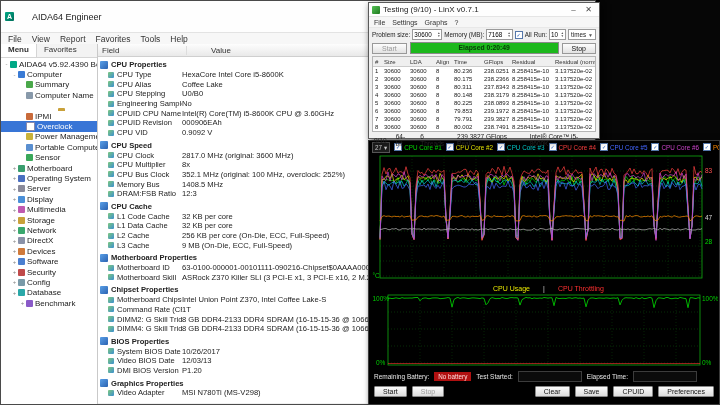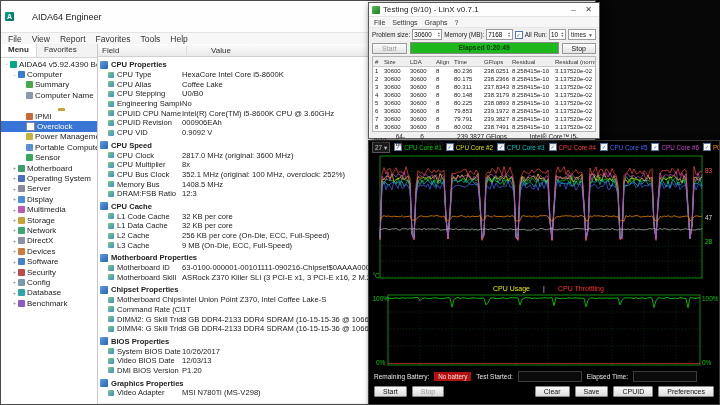--- a/index.html
+++ b/index.html
@@ -225,21 +225,21 @@
           <div class="tree-row" style="padding-left: 10px;">
             <span class="expander">+</span>
             <span class="ticon" style="background: rgb(122, 154, 168);"></span>
             <span>Config</span>
           </div>
           <div class="tree-row" style="padding-left: 10px;">
             <span class="expander">+</span>
             <span class="ticon" style="background: rgb(42, 168, 168);"></span>
             <span>Database</span>
           </div>
-          <div class="tree-row" style="padding-left: 10px;">
+          <div class="tree-row" style="padding-left: 10px; margin-left: 8px;">
             <span class="expander">+</span>
             <span class="ticon" style="background: rgb(138, 90, 200);"></span>
             <span>Benchmark</span>
           </div>
         </div>
     </div>
     <div class="aida-main">
       <div class="grid-header">
         <span class="gh-field">Field</span>
         <span class="gh-value">Value</span>

